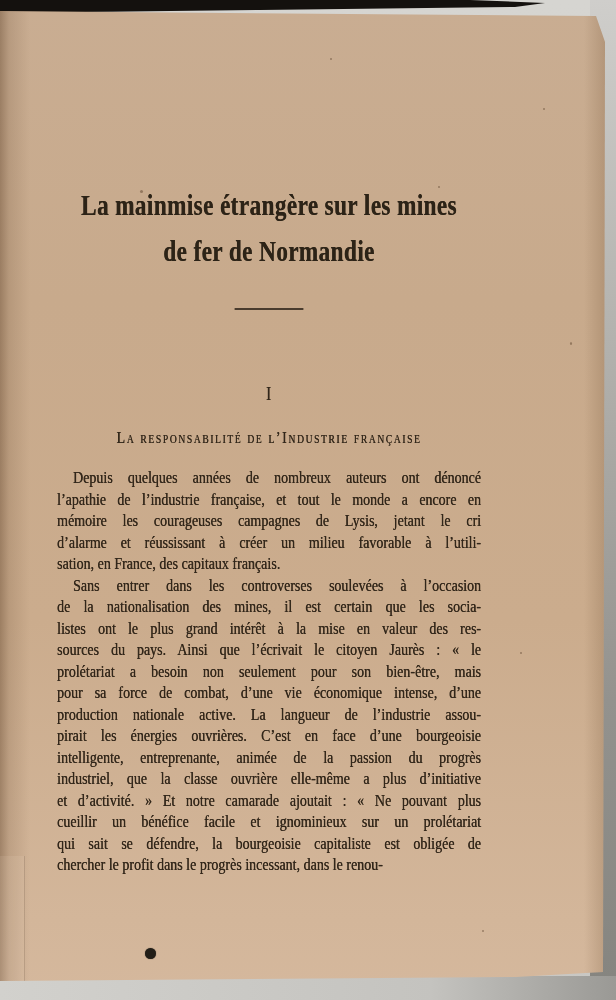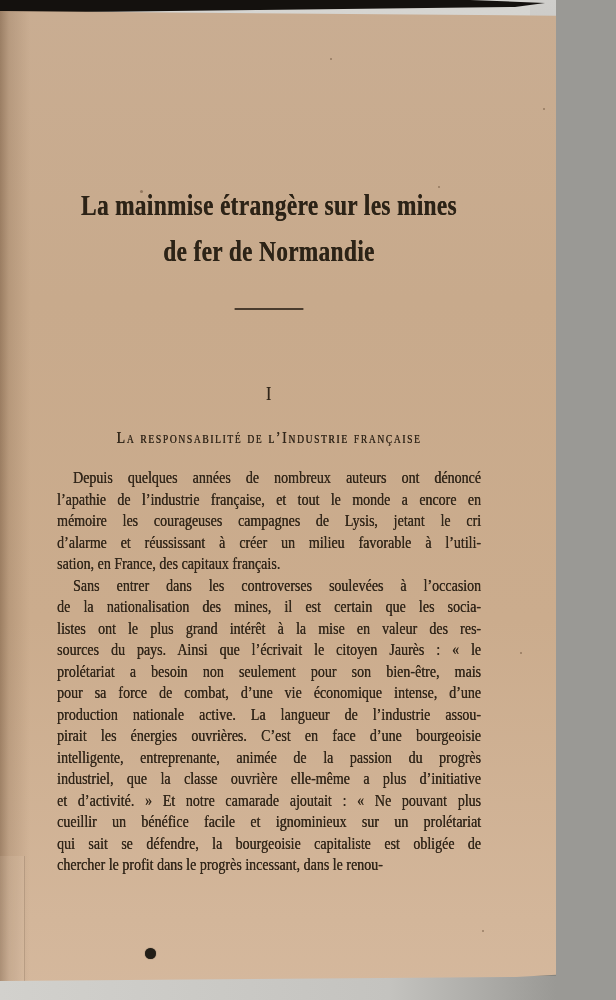--- a/index.html
+++ b/index.html
@@ -1,16 +1,16 @@
 <!DOCTYPE html>
 <html><head>
 <meta charset="utf-8">
 <style>
   html,body{margin:0;padding:0;background:#9a9995;}
-  .stage{position:relative;width:556px;height:1000px;overflow:hidden;
+  .stage{position:relative;width:616px;height:1000px;overflow:hidden;
          background:linear-gradient(180deg,#d6d5d1 0%,#d2d1cd 55%,#c8c7c3 100%);
          font-family:"Liberation Serif",serif;}
   
   .backdrop-right{position:absolute;right:0;top:0;width:26px;height:100%;
          background:linear-gradient(180deg,#cfcecb 0%,#b2b1ad 35%,#93928e 70%,#85847f 100%);}
   .backdrop-bottom{position:absolute;left:0;bottom:0;width:100%;height:24px;
          background:linear-gradient(90deg,#d2d1cd 0%,#c4c3bf 70%,#9a9995 100%);}
   
   .top-black{position:absolute;left:0;top:0;width:560px;height:14px;background:#14110e;
          clip-path:polygon(0 0,470px 0,545px 3px,515px 7px,260px 10px,0 13px);}

